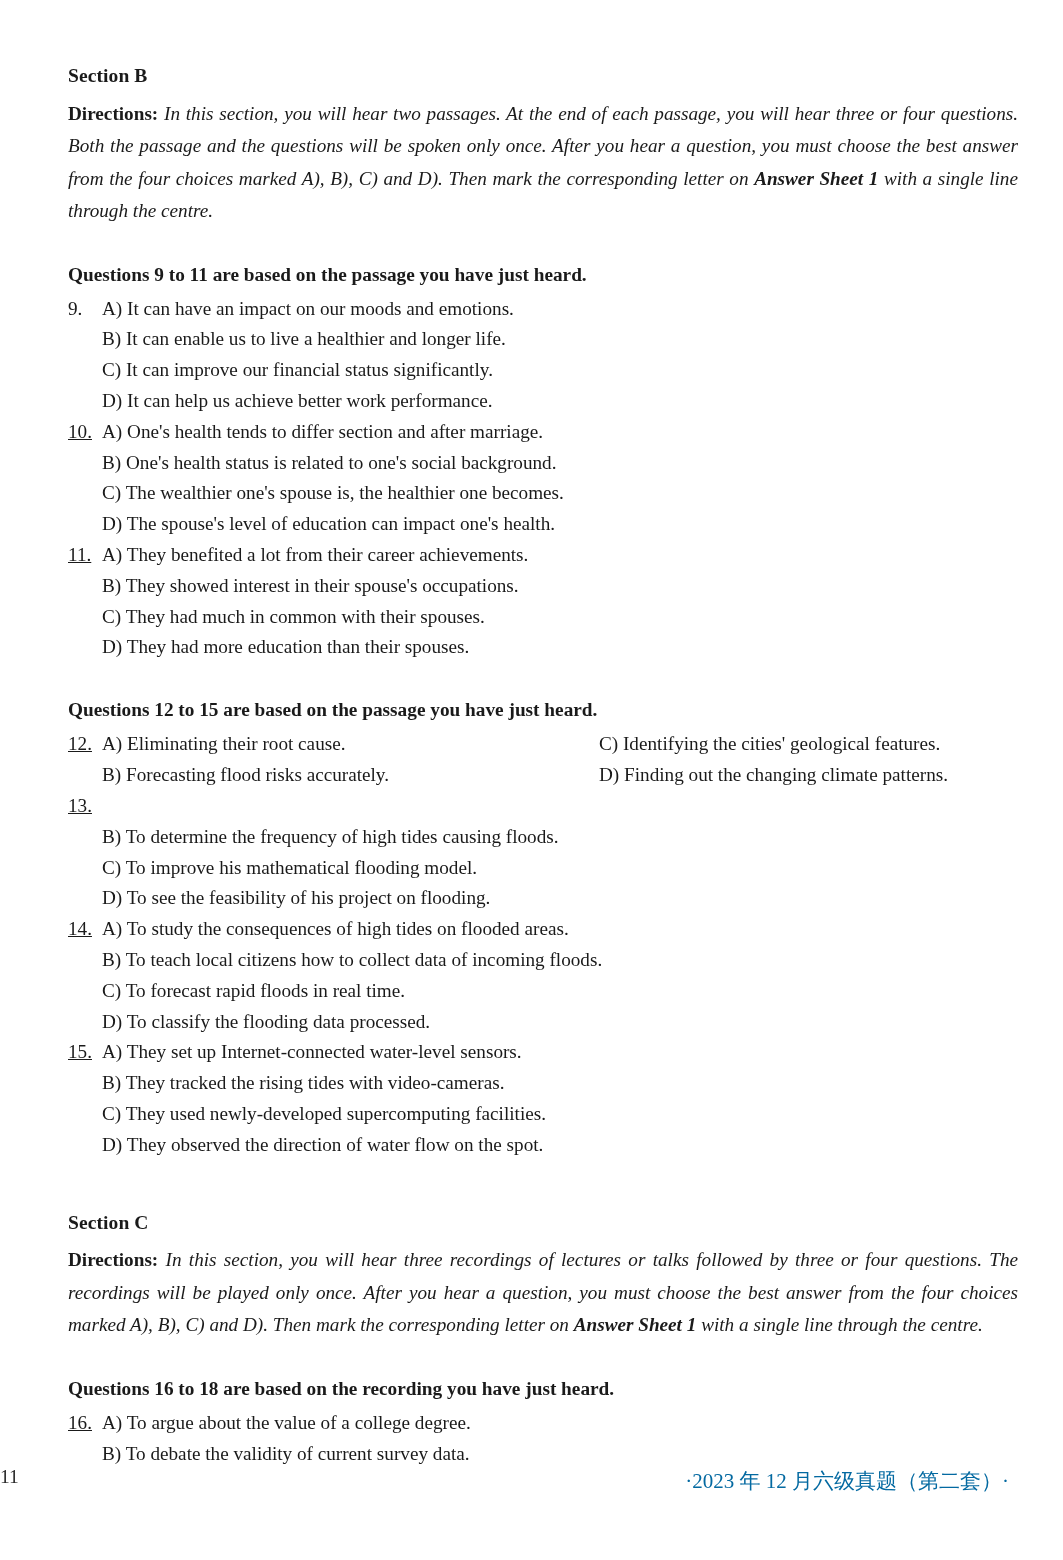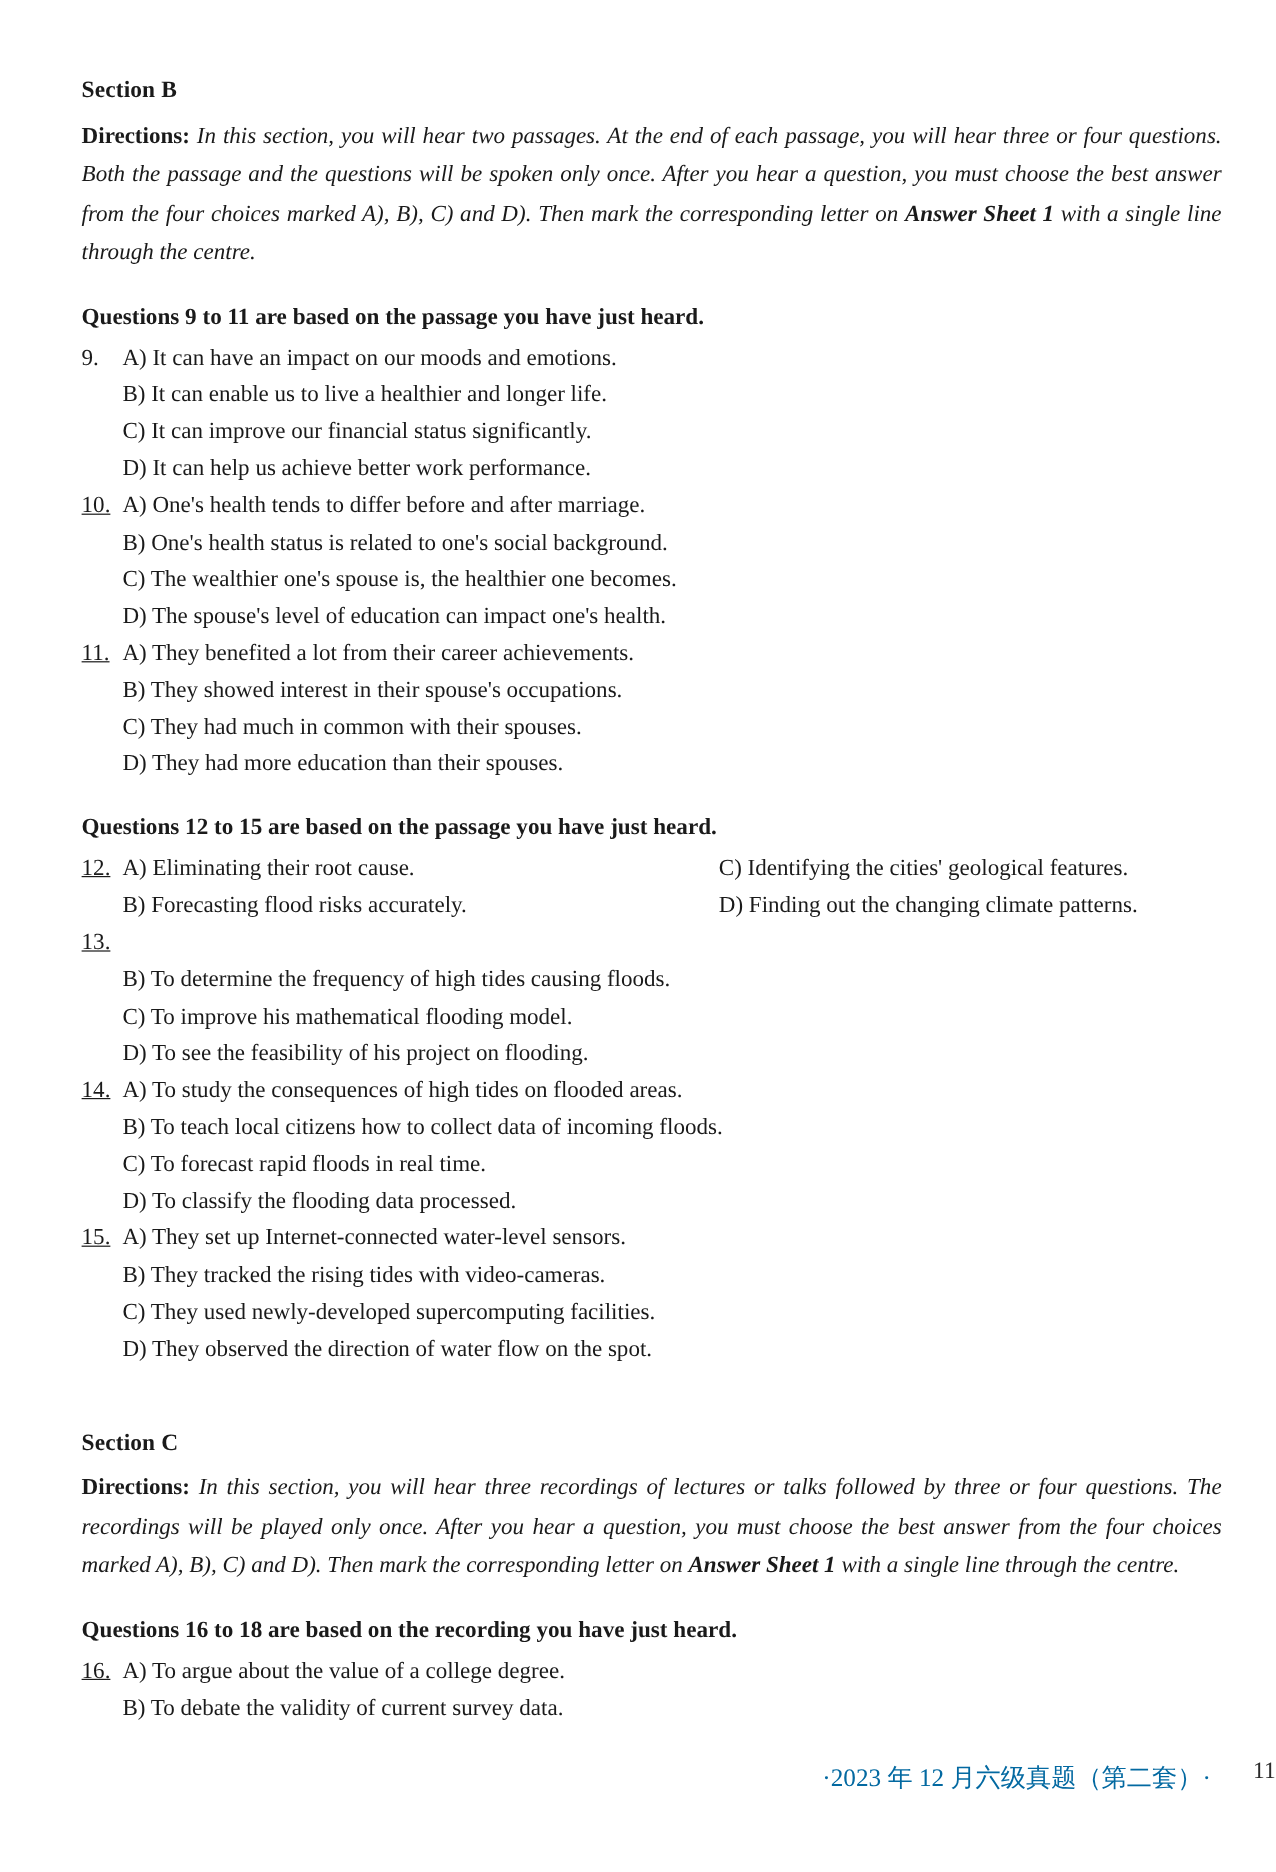--- a/index.html
+++ b/index.html
@@ -56,21 +56,21 @@
   .directions .body-it b {
     font-weight: bold;
     font-style: italic;
   }
 
   
   .group-title {
     font-weight: bold;
     font-size: 19.3px;
     line-height: 1.15;
-    margin: 26px 0 8px 0;
+    margin: 36px 0 8px 0;
   }
 
   
   .q-block {
     margin: 0 0 0 0;
   }
   .opt-row {
     display: flex;
     align-items: baseline;
     font-size: 19.2px;
@@ -109,21 +109,21 @@
     position: absolute;
     left: 0;
     right: 0;
     top: 1466px;
     height: 40px;
   }
   .page-number {
     position: absolute;
     left: 0;
     right: 0;
-    text-align: right;
+    text-align: left;
     font-size: 19.5px;
     color: #2b2b2b;
   }
   .footer-note {
     position: absolute;
     right: 54px;
     top: 1px;
     font-size: 21px;
     color: #0369a1;
     font-family: "Liberation Serif", "DejaVu Serif", serif;
@@ -157,21 +157,21 @@
       </div>
       <div class="opt-row">
         <span class="q-num"></span>
         <span class="opt-text">D) It can help us achieve better work performance.</span>
       </div>
     </div>
 
     <div class="q-block">
       <div class="opt-row">
         <span class="q-num wide">10.</span>
-        <span class="opt-text">A) One's health tends to differ before and after marriage.</span>
+        <span class="opt-text">A) One's health tends to differ section and after marriage.</span>
       </div>
       <div class="opt-row">
         <span class="q-num wide"></span>
         <span class="opt-text">B) One's health status is related to one's social background.</span>
       </div>
       <div class="opt-row">
         <span class="q-num wide"></span>
         <span class="opt-text">C) The wealthier one's spouse is, the healthier one becomes.</span>
       </div>
       <div class="opt-row">

